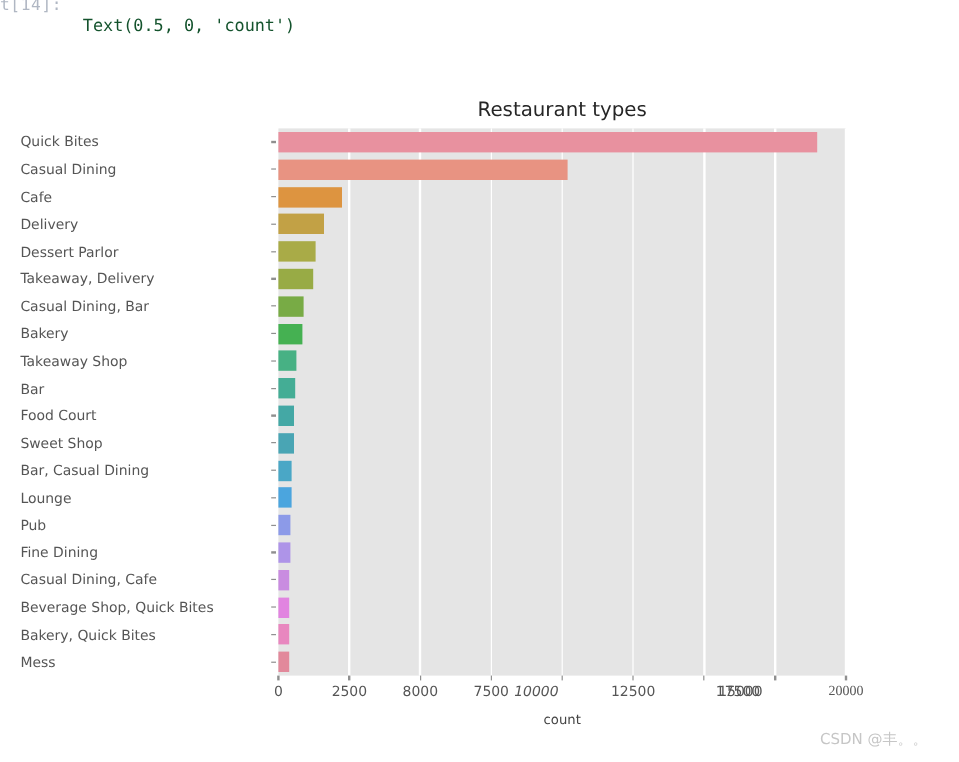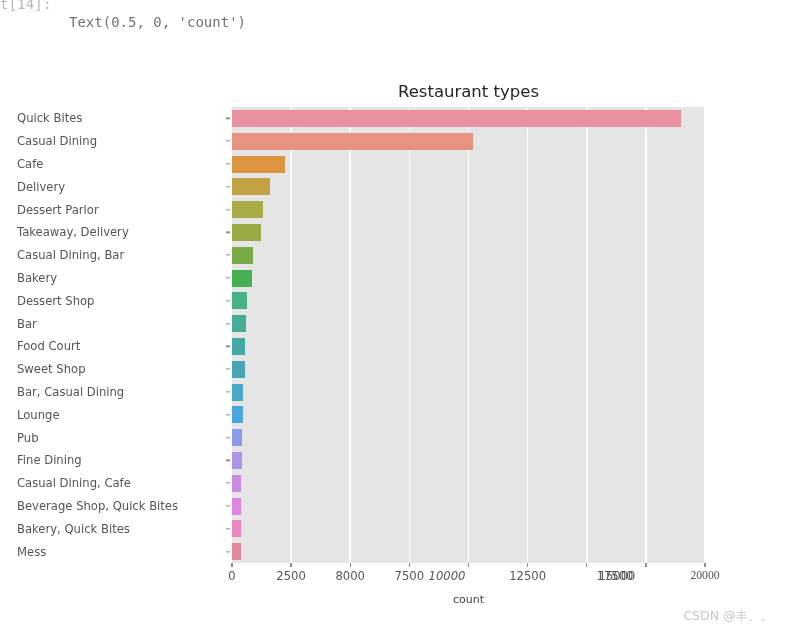--- a/index.html
+++ b/index.html
@@ -32,21 +32,21 @@
     color: #b0b7c3;
     letter-spacing: 0.5px;
     white-space: pre;
   }
   #out-text {
     position: absolute;
     left: 69px;
     top: 14px;
     font-family: "DejaVu Sans Mono", monospace;
     font-size: 14px;
-    color: #737373;
+    color: #14532d;
     white-space: pre;
   }
 
   
   #figure {
     position: absolute;
     left: 0;
     top: 52px;
     width: 799px;
     height: 583px;
@@ -201,21 +201,21 @@
 
   <div id="ytick-labels">
       <div class="ytick-label" style="top: 11.4px;">Quick Bites</div>
       <div class="ytick-label" style="top: 34.2px;">Casual Dining</div>
       <div class="ytick-label" style="top: 57px;">Cafe</div>
       <div class="ytick-label" style="top: 79.8px;">Delivery</div>
       <div class="ytick-label" style="top: 102.6px;">Dessert Parlor</div>
       <div class="ytick-label" style="top: 125.4px;">Takeaway, Delivery</div>
       <div class="ytick-label" style="top: 148.2px;">Casual Dining, Bar</div>
       <div class="ytick-label" style="top: 171px;">Bakery</div>
-      <div class="ytick-label" style="top: 193.8px;">Dessert Shop</div>
+      <div class="ytick-label" style="top: 193.8px;">Takeaway Shop</div>
       <div class="ytick-label" style="top: 216.6px;">Bar</div>
       <div class="ytick-label" style="top: 239.4px;">Food Court</div>
       <div class="ytick-label" style="top: 262.2px;">Sweet Shop</div>
       <div class="ytick-label" style="top: 307.8px;">Lounge</div>
       <div class="ytick-label" style="top: 285px;">Bar, Casual Dining</div>
       <div class="ytick-label" style="top: 330.6px;">Pub</div>
       <div class="ytick-label" style="top: 353.4px;">Fine Dining</div>
       <div class="ytick-label" style="top: 376.2px;">Casual Dining, Cafe</div>
       <div class="ytick-label" style="top: 399px;">Beverage Shop, Quick Bites</div>
       <div class="ytick-label" style="top: 421.8px;">Bakery, Quick Bites</div>

